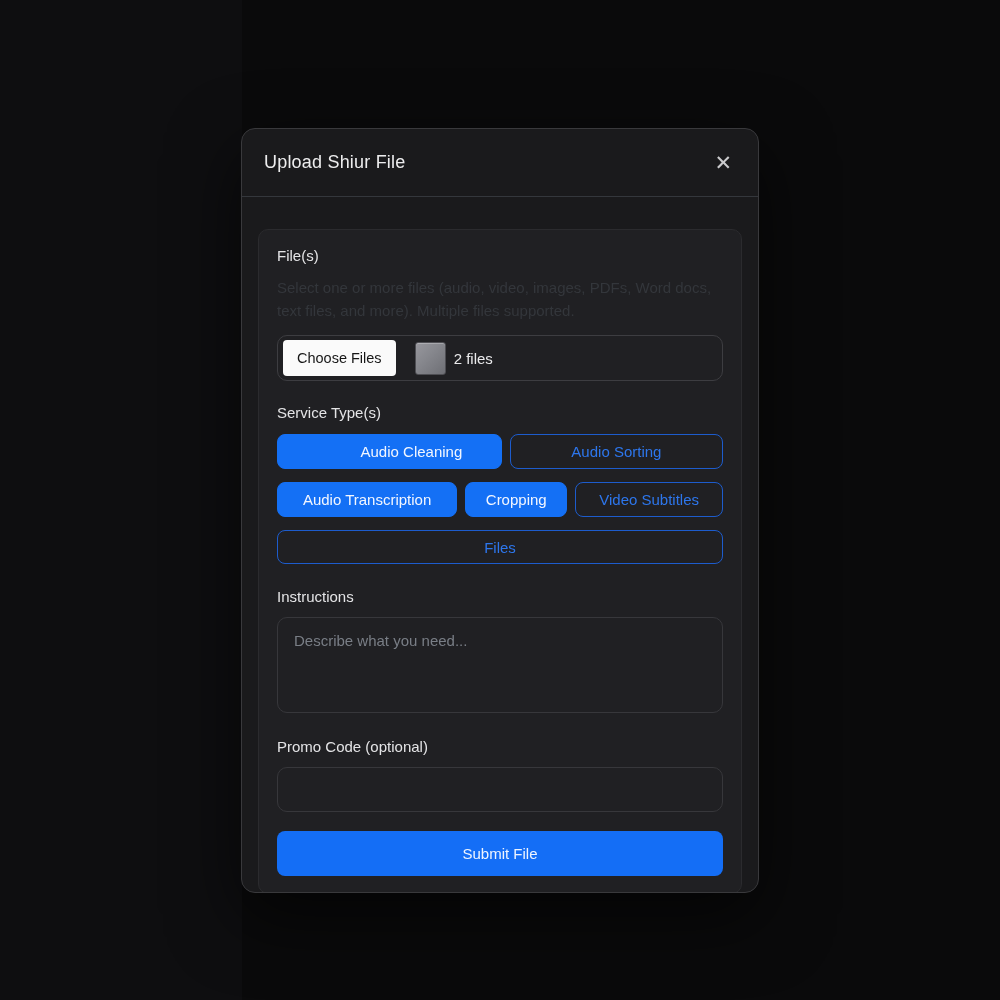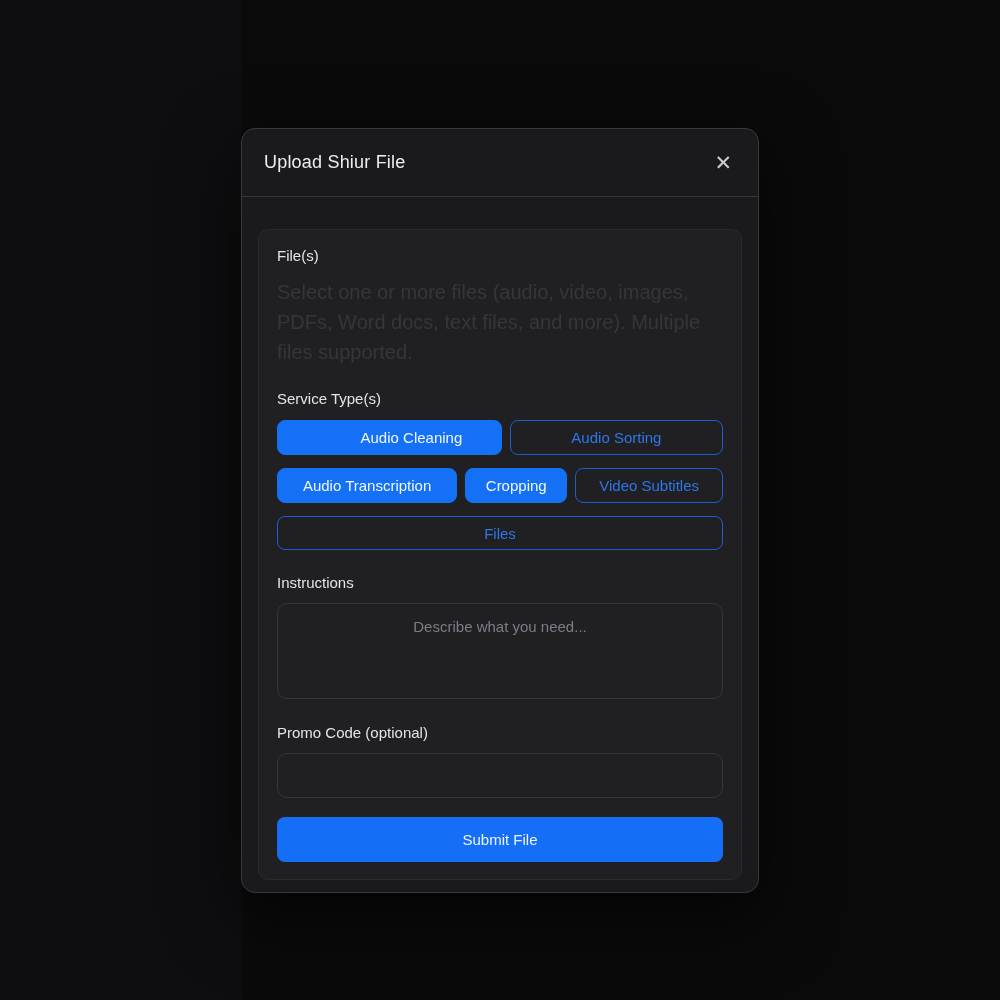--- a/index.html
+++ b/index.html
@@ -46,21 +46,21 @@
     margin: 16px; flex: 1;
     background: #202023;
     border: 1px solid #2b2b2e;
     border-radius: 10px;
     padding: 17px 18px;
   }
   .field-label {
     color: #e4e4e6; font-size: 15px; margin-bottom: 0;
   }
   .helper-text {
-    color: #33363b; font-size: 20px; line-height: 1.5;
+    color: #33363b; font-size: 15px; line-height: 1.5;
     margin-top: 13px; max-width: 452px;
   }
   .file-row {
     margin-top: 13px;
     height: 46px;
     border: 1px solid #3d3d41;
     border-radius: 10px;
     display: flex; align-items: center;
     padding: 0 5px 0 5px;
   }
@@ -109,21 +109,20 @@
     width: 100%; height: 96px;
     background: transparent;
     border: 1px solid #37373b;
     border-radius: 10px;
     resize: none;
     padding: 14px 16px;
     color: #d7d7da;
     font-size: 15px;
     font-family: "Liberation Sans", sans-serif;
     outline: none;
-    text-align: center;
   }
   .instructions-area::placeholder { color: #797e86; }
   .promo-input {
     margin-top: 12px;
     width: 100%; height: 45px;
     background: transparent;
     border: 1px solid #37373b;
     border-radius: 10px;
     padding: 0 16px;
     color: #d7d7da;
@@ -152,20 +151,25 @@
   <div class="modal-header">
     <div class="modal-title">Upload Shiur File</div>
     <button class="close-btn">✕</button>
   </div>
 
   <div class="panel">
 
     <div class="field-label">File(s)</div>
     <div class="helper-text">Select one or more files (audio, video, images, PDFs, Word docs, text files, and more). Multiple files supported.</div>
 
+    <div class="file-row">
+      <button class="choose-files-btn">Choose Files</button>
+      <span class="file-thumb"></span>
+      <span class="file-count">2 files</span>
+    </div>
 
     <div class="field-label section-label">Service Type(s)</div>
 
     <div class="svc-row">
       <button class="svc-btn svc-filled w-cleaning">Audio Cleaning</button>
       <button class="svc-btn svc-outline w-sorting">Audio Sorting</button>
     </div>
 
     <div class="svc-row">
       <button class="svc-btn svc-filled w-transcription">Audio Transcription</button>

